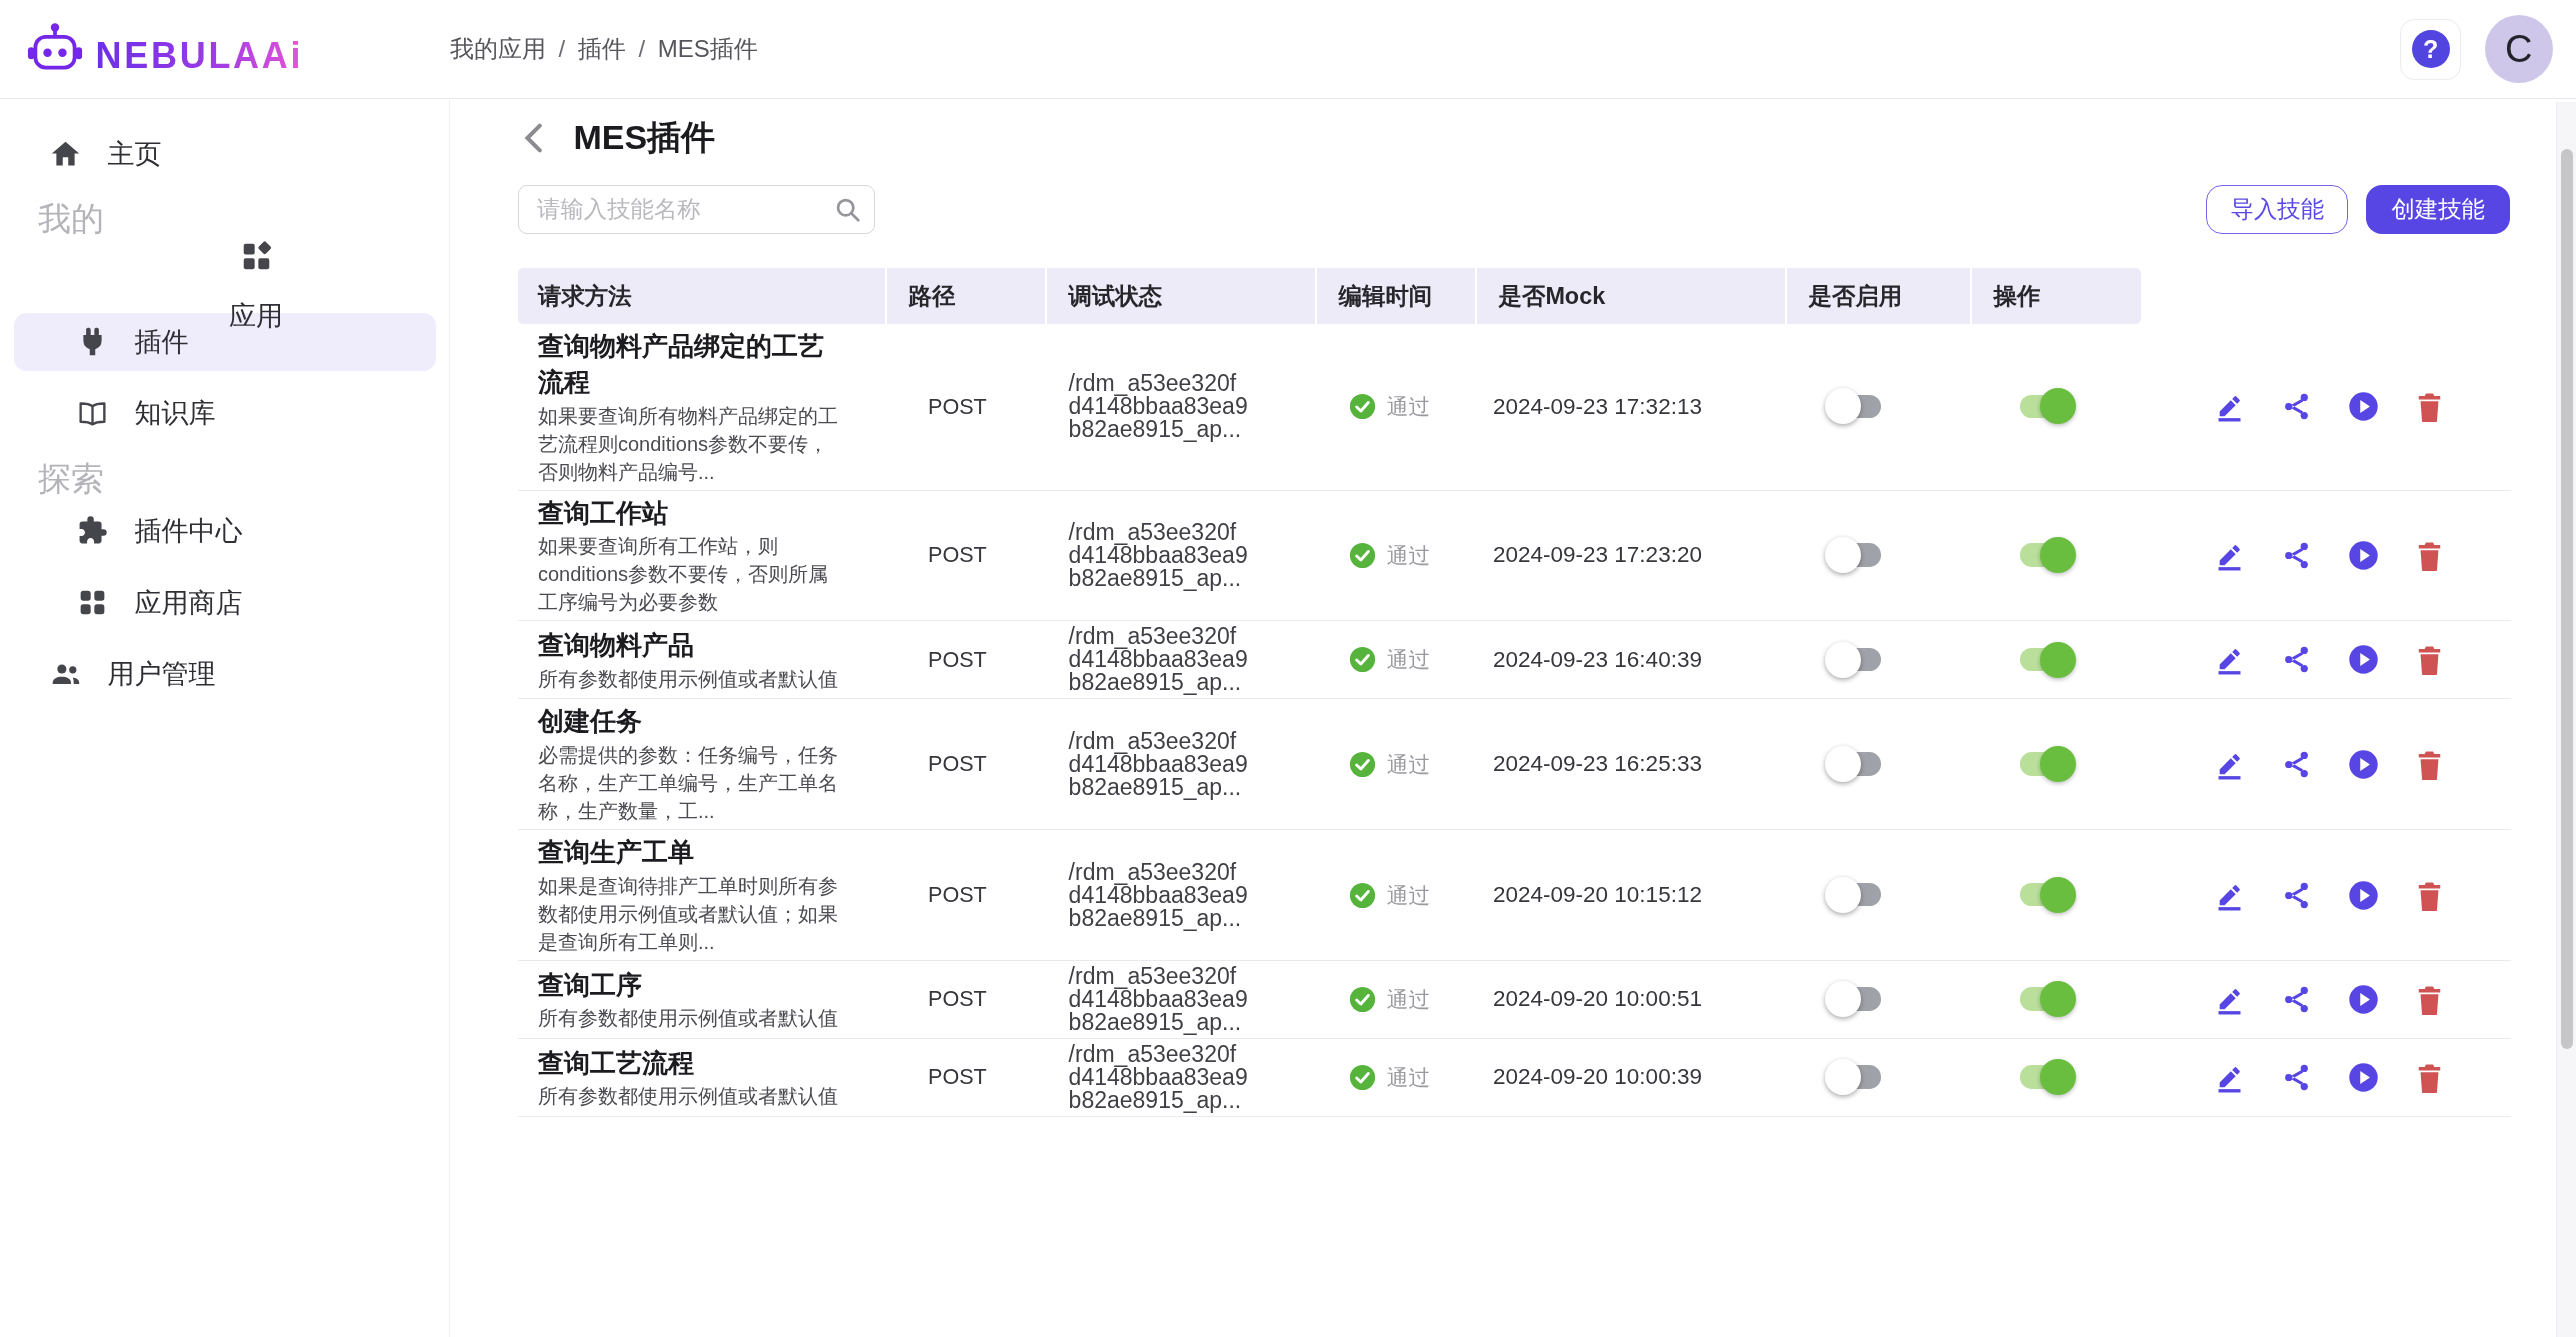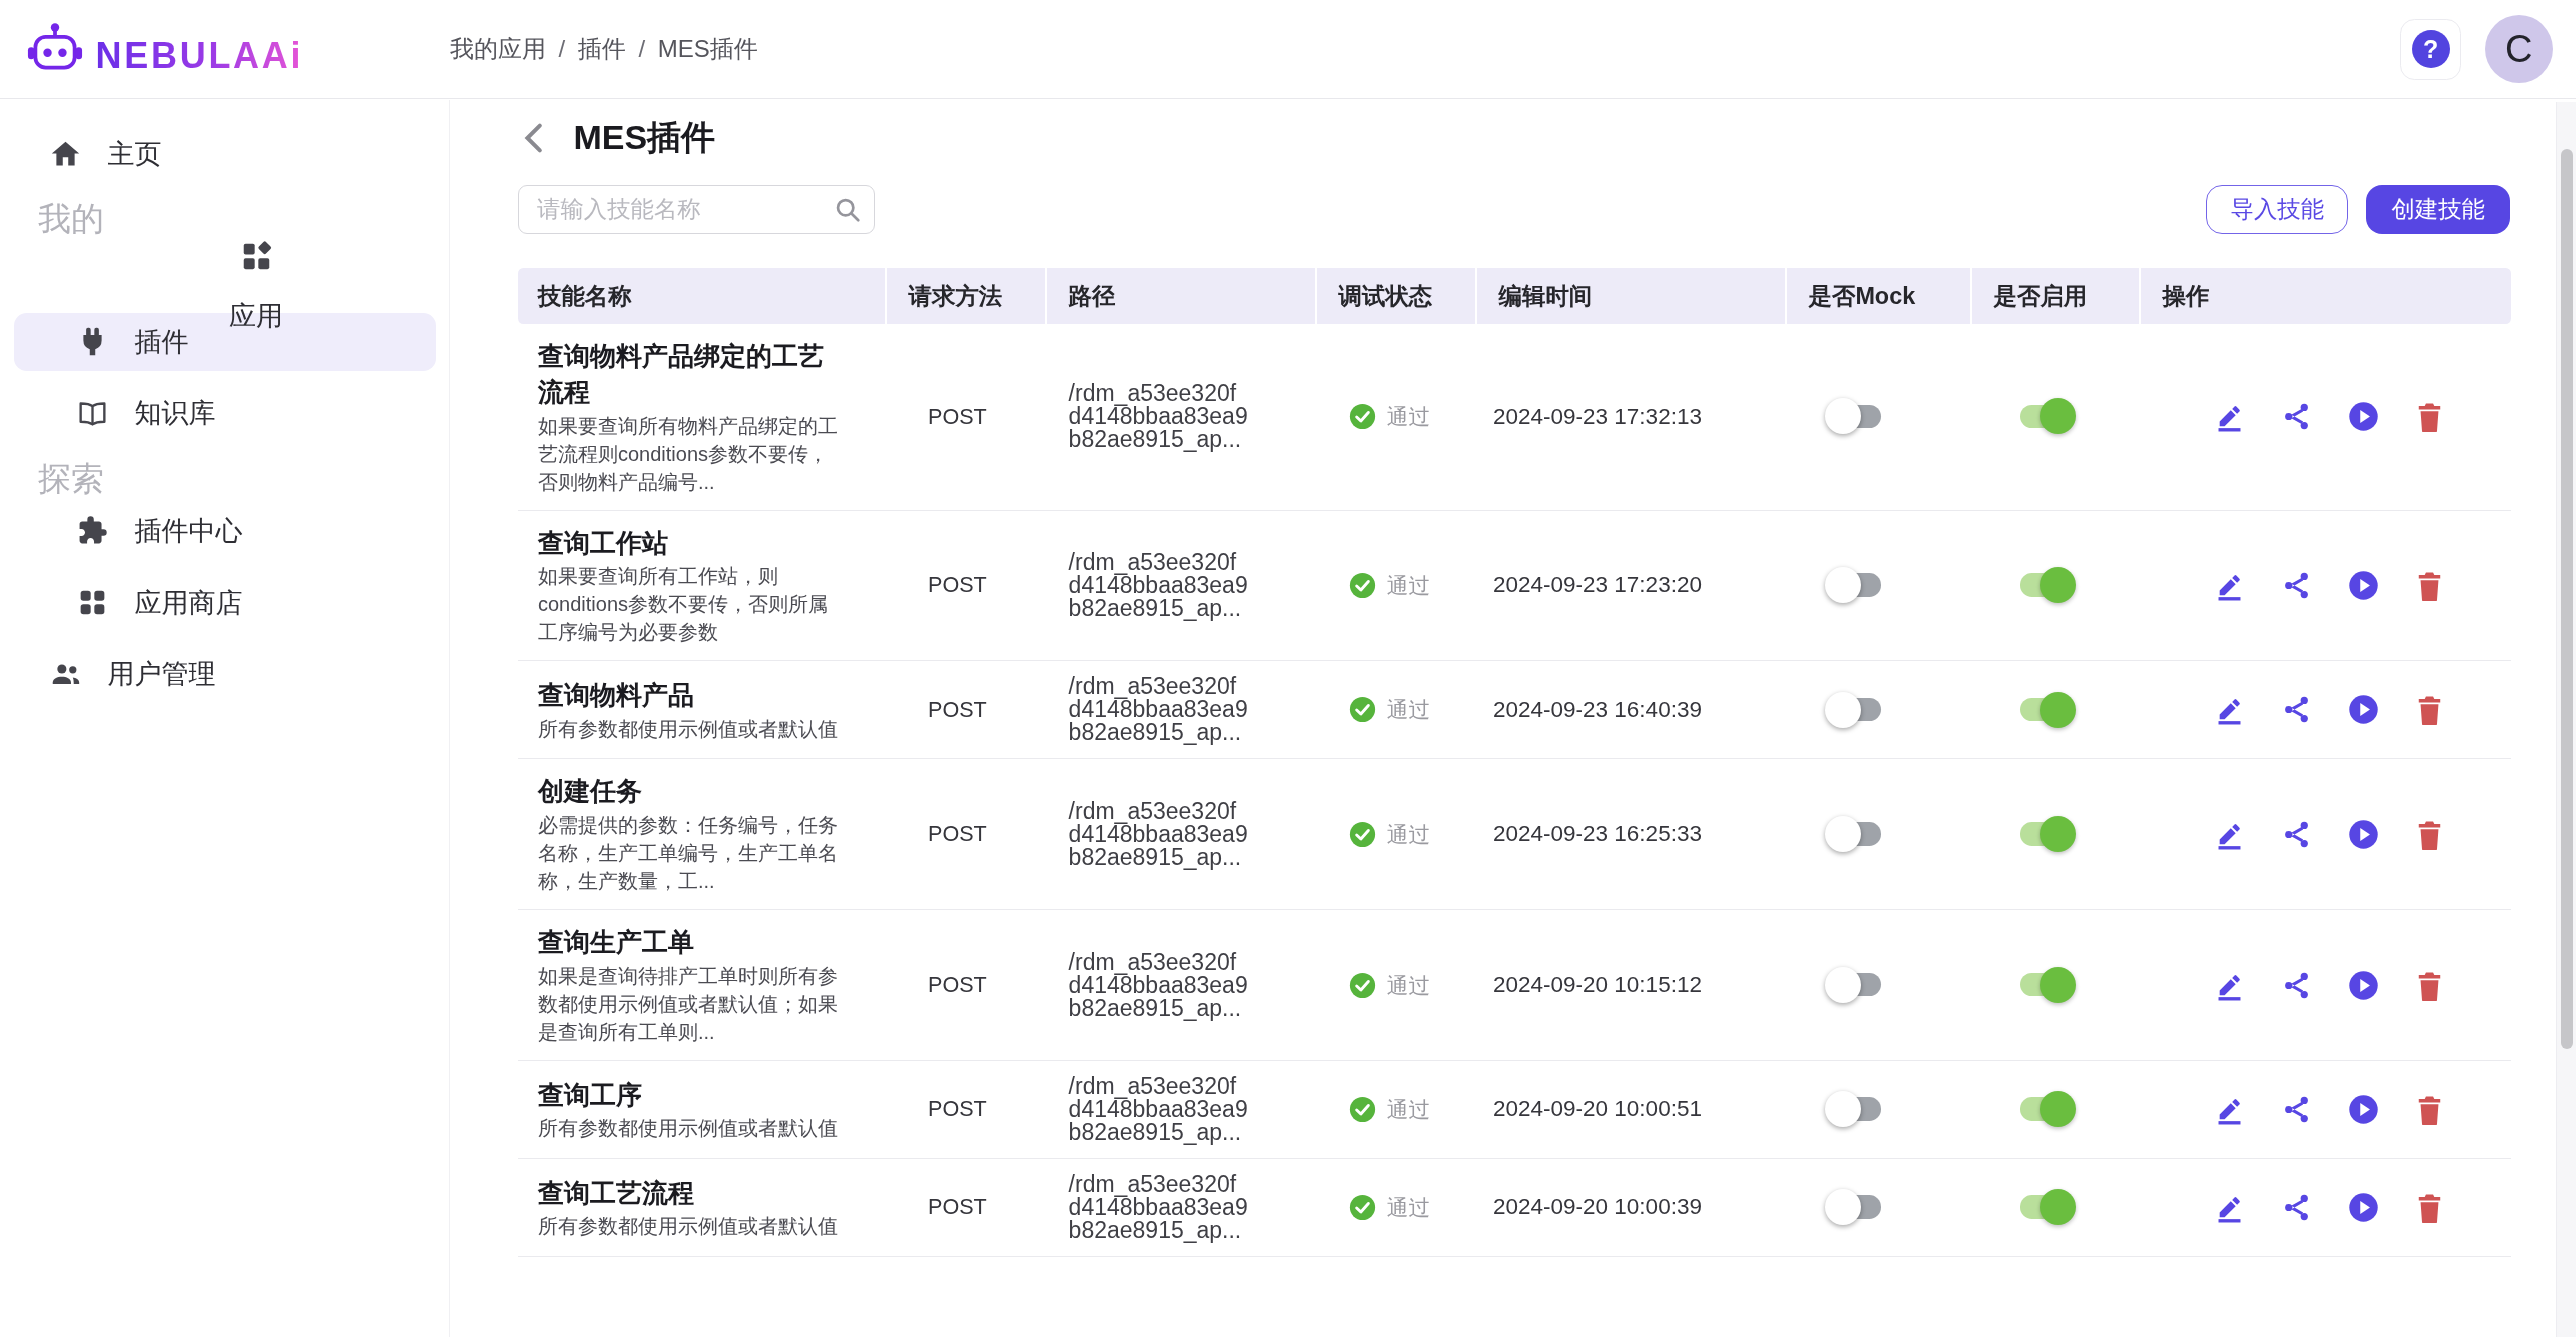--- a/index.html
+++ b/index.html
@@ -61,21 +61,21 @@
 
   
   .table { margin-top:34px; width:1993px; }
   .thead, .trow { display:grid;
     grid-template-columns:369px 160px 270px 160px 310px 185px 169px 1fr; }
   .thead { height:56px; }
   .th { background:#edebf8; display:flex; align-items:center; font-size:23.4px; font-weight:700;
     color:#26262b; padding-left:21.6px; border-right:2.7px solid #fff; }
   .th:first-child { padding-left:20px; border-top-left-radius:5.4px; border-bottom-left-radius:5.4px; }
   .th:last-child { border-right:none; border-top-right-radius:5.4px; border-bottom-right-radius:5.4px; }
-  .trow { border-bottom:0.9px solid #eaeaee; padding:14px 0; align-items:center; }
+  .trow { border-bottom:0.9px solid #eaeaee; padding:4px 0; align-items:center; }
   .cell { display:flex; align-items:center; }
   .c-name { flex-direction:column; align-items:flex-start; justify-content:center;
     padding-left:20px; padding-right:49px; }
   .skill-name { font-size:26px; font-weight:600; color:#1b1b20; line-height:36px; }
   .skill-desc { font-size:20px; color:#4b4b52; line-height:28px; margin-top:1.8px; }
   .c-method { padding-left:41px; font-size:21.6px; color:#36363c; }
   .c-path { padding-left:21.6px; font-size:23px; color:#3f3f45; line-height:23px; white-space:pre-line; }
   .c-status { padding-left:32px; gap:10.8px; }
   .status-text { font-size:21.6px; color:#9a9aa0; }
   .c-time { padding-left:16px; font-size:22.5px; color:#36363c; }
@@ -219,21 +219,20 @@
         </svg>
       </div>
       <div class="toolbar-btns">
         <button class="btn btn-outline">导入技能</button>
         <button class="btn btn-primary">创建技能</button>
       </div>
     </div>
 
     <div class="table">
       <div class="thead">
-        <div class="th">技能名称</div>
         <div class="th">请求方法</div>
         <div class="th">路径</div>
         <div class="th">调试状态</div>
         <div class="th">编辑时间</div>
         <div class="th">是否Mock</div>
         <div class="th">是否启用</div>
         <div class="th">操作</div>
       </div>
       <div>
   <div class="trow">

